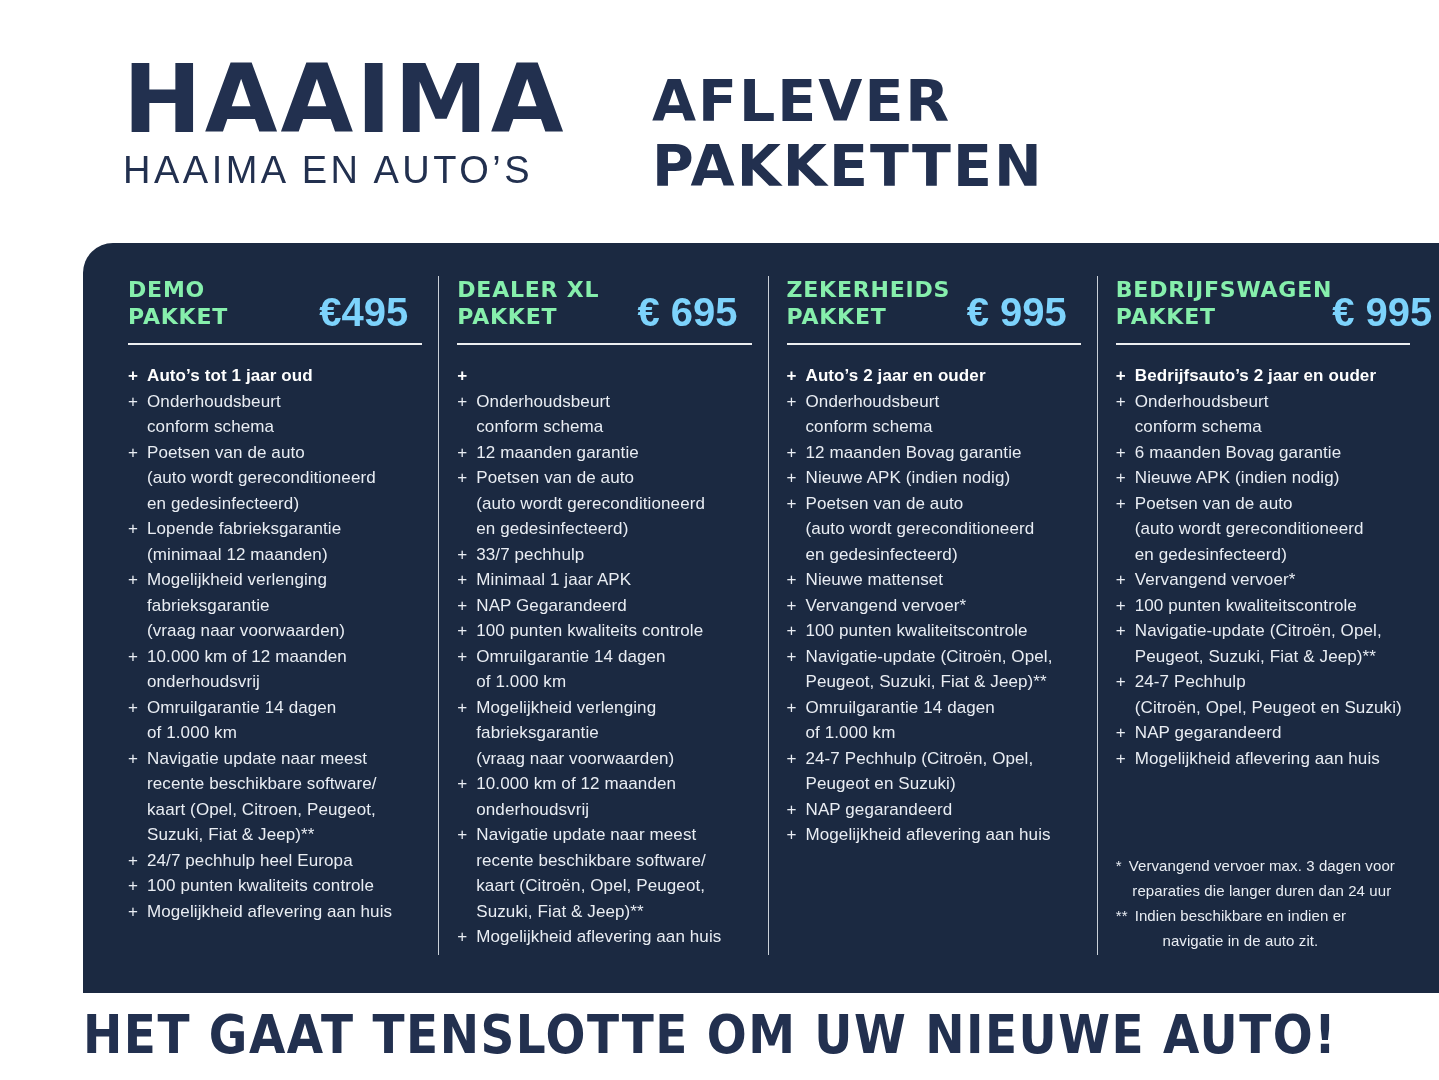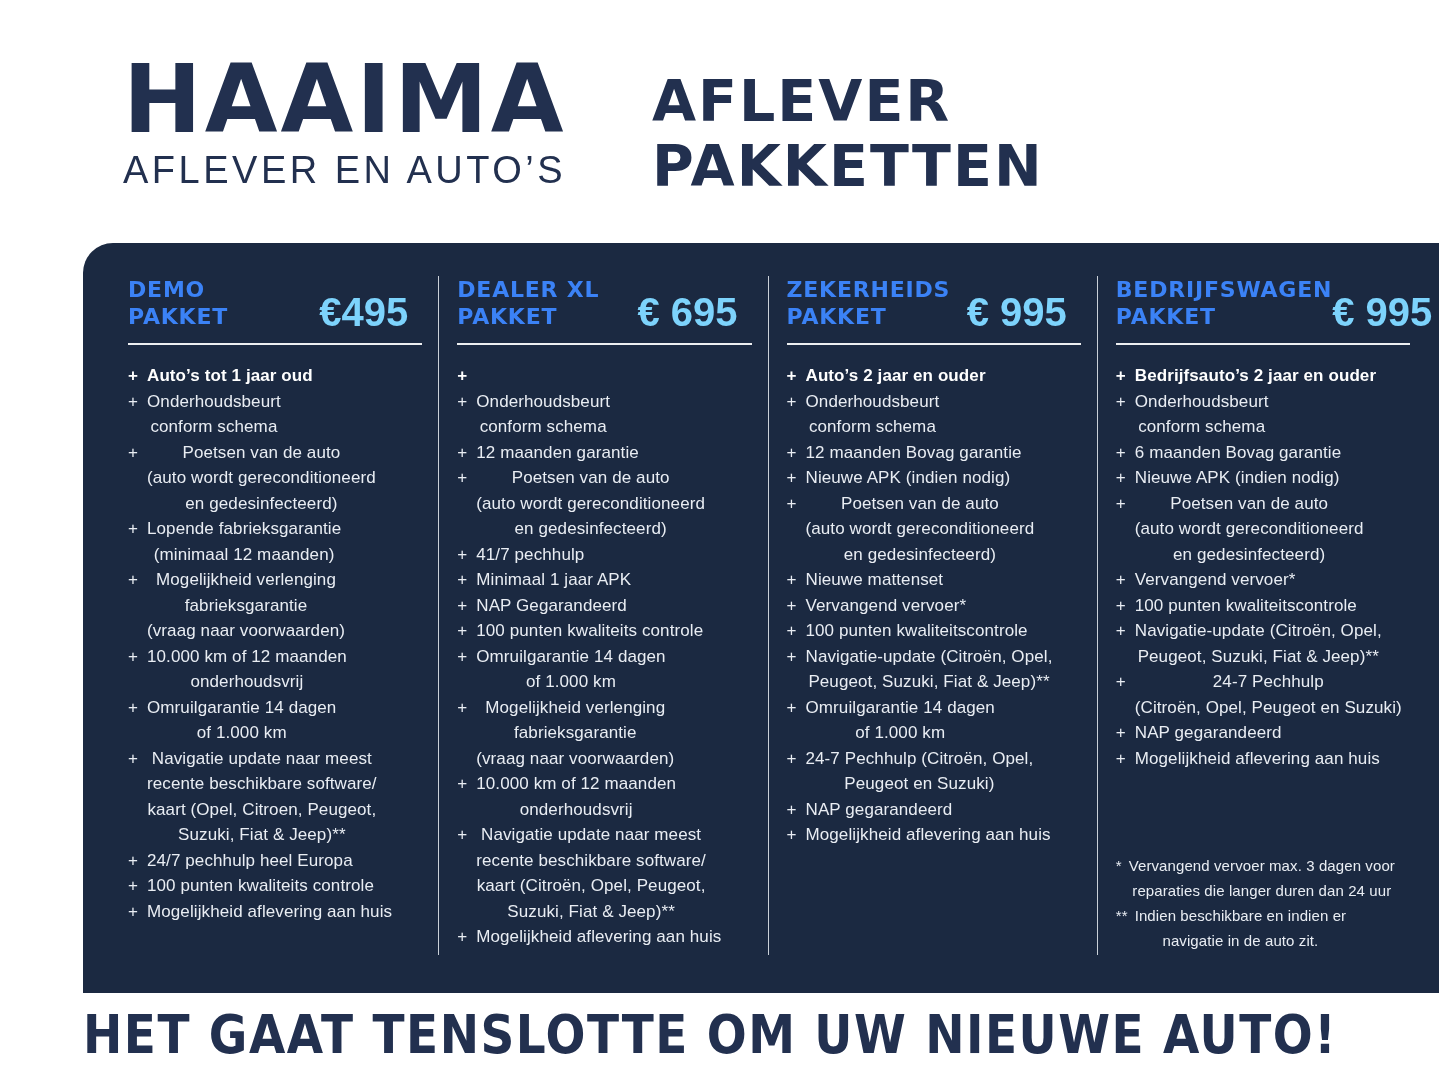--- a/index.html
+++ b/index.html
@@ -49,39 +49,39 @@
   .divider{
     width:1px;background:rgba(233,237,243,0.85);
     flex:0 0 1px;
   }
   .pkg-header{
     display:flex;align-items:flex-end;justify-content:space-between;
   }
   .pkg-title{
     font-family:"DejaVu Sans", sans-serif;
     font-size:22px;line-height:27px;font-weight:700;letter-spacing:0.8px;
-    color:#3b82f6;white-space:nowrap;
+    color:#86efac;white-space:nowrap;
   }
   .pkg-price{
     font-family:Liberation Sans, sans-serif;
     font-size:40px;line-height:36px;font-weight:700;
     color:#7dd3fc;white-space:nowrap;padding-right:14px;
   }
   .rule{
     height:2px;background:rgba(255,255,255,0.92);
     margin:13px 0 18px 0;
   }
   .items{display:block;}
   .item{
     display:flex;align-items:flex-start;
     font-size:17px;line-height:25.5px;letter-spacing:0.1px;
   }
   .item.bold{font-weight:700;color:#ffffff;}
   .item .marker{flex:0 0 19px;}
-  .item .txt{white-space:pre-line;text-align:center;}
+  .item .txt{white-space:pre-line;}
   .footnotes{
     margin-top:auto;
     font-size:15px;line-height:25px;letter-spacing:0.1px;
     padding-bottom:2px;
   }
   .footnote{display:flex;align-items:flex-start;}
   .footnote .fn-marker{flex:0 0 auto;margin-right:7px;}
   .footnote .fn-text{white-space:pre-line;text-align:center;}
   .footer-tagline{
     position:absolute;left:83px;top:1004px;
@@ -89,21 +89,21 @@
     font-size:47px;font-weight:700;letter-spacing:1.5px;
     color:var(--ink);white-space:nowrap;
     transform:scaleY(1.12);transform-origin:left top;
   }
 </style>
 </head>
 <body>
 
 <div class="brand">
   <div class="brand-name">HAAIMA</div>
-  <div class="brand-tagline">AFLEVER EN AUTO’S</div>
+  <div class="brand-tagline">HAAIMA EN AUTO’S</div>
 </div>
 
 <div class="page-title">AFLEVER
 PAKKETTEN</div>
 
 <div class="panel">
   <div class="package">
     <div class="pkg-header">
       <div class="pkg-title">
         <div>DEMO</div>
@@ -209,21 +209,21 @@
 
   <div class="item">
     <span class="marker">+</span>
     <span class="txt">Poetsen van de auto
 (auto wordt gereconditioneerd
 en gedesinfecteerd)</span>
   </div>
 
   <div class="item">
     <span class="marker">+</span>
-    <span class="txt">41/7 pechhulp</span>
+    <span class="txt">33/7 pechhulp</span>
   </div>
 
   <div class="item">
     <span class="marker">+</span>
     <span class="txt">Minimaal 1 jaar APK</span>
   </div>
 
   <div class="item">
     <span class="marker">+</span>
     <span class="txt">NAP Gegarandeerd</span>

